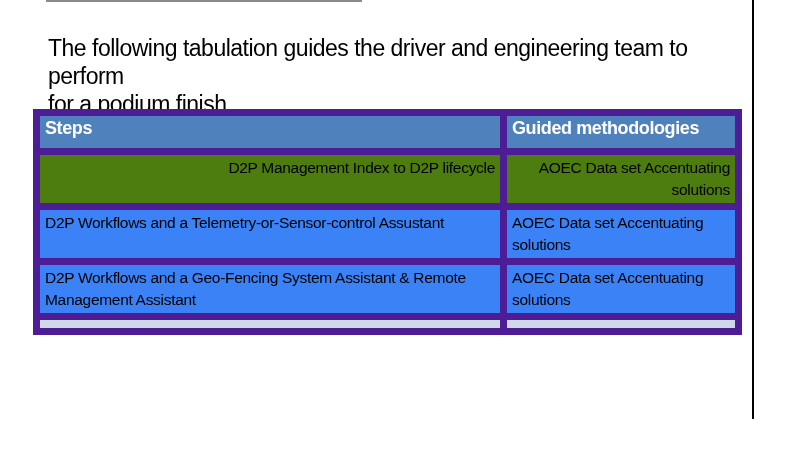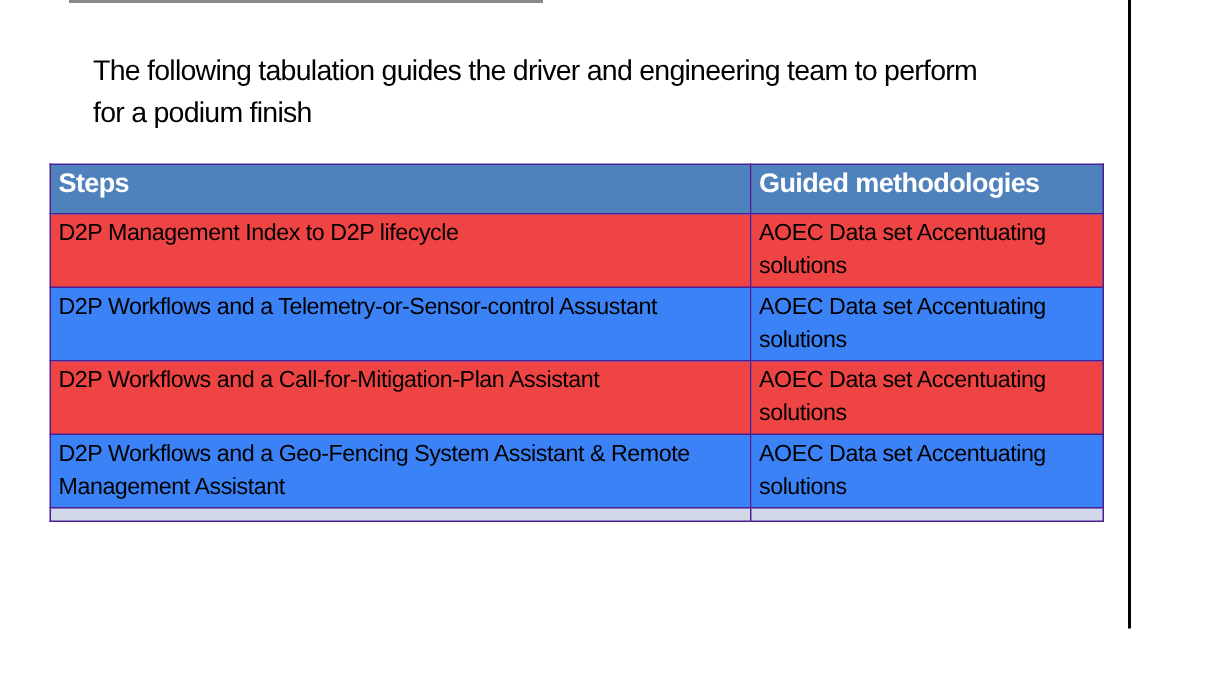--- a/index.html
+++ b/index.html
@@ -26,57 +26,57 @@
     .right-rule {
       position: absolute;
       left: 752px;
       top: 0;
       width: 2px;
       height: 419px;
       background: #000000;
     }
     .intro {
       position: absolute;
-      left: 62px;
+      left: 48px;
       top: 34px;
       width: 680px;
-      font-size: 19px;
+      font-size: 23px;
       line-height: 28px;
       letter-spacing: -0.5px;
     }
     table.guide-table {
       position: absolute;
       left: 33px;
       top: 109px;
       width: 702px;
       border-collapse: collapse;
       table-layout: fixed;
     }
     .guide-table th, .guide-table td {
-      border: 1px solid #4c1d95;
+      border: 7px solid #4c1d95;
       vertical-align: top;
       text-align: left;
       padding: 2px 5px;
     }
     .guide-table th {
       background: #4f81bd;
       color: #ffffff;
       font-weight: bold;
       font-size: 18px;
       height: 28px;
       padding-top: 2px;
       letter-spacing: -0.4px;
     }
     .guide-table td {
       font-size: 15.5px;
       line-height: 22px;
       height: 40px;
       letter-spacing: -0.3px;
     }
-    .guide-table tr.odd td { background: #ef4444; }
+    .guide-table tr.odd td { background: #4d7c0f; text-align: right; }
     .guide-table tr.even td { background: #3b82f6; }
     .guide-table tr.empty td { height: 8px; padding: 0; background: #d0d8e8; }
     col.c1 { width: 467px; }
     col.c2 { width: 235px; }
   </style>
 </head>
 <body>
 
 <div class="top-rule"></div>
 <div class="right-rule"></div>
@@ -99,24 +99,20 @@
   </thead>
   <tbody>
     <tr class="odd">
       <td>D2P Management Index to D2P  lifecycle</td>
       <td>AOEC Data set Accentuating solutions</td>
     </tr>
     <tr class="even">
       <td>D2P Workflows and a Telemetry-or-Sensor-control Assustant</td>
       <td>AOEC Data set Accentuating solutions</td>
     </tr>
-    <tr class="odd">
-      <td>D2P Workflows and a Call-for-Mitigation-Plan Assistant</td>
-      <td>AOEC Data set Accentuating solutions</td>
-    </tr>
     <tr class="even">
       <td>D2P Workflows and a Geo-Fencing System Assistant &amp; Remote Management Assistant</td>
       <td>AOEC Data set Accentuating solutions</td>
     </tr>
     <tr class="empty">
       <td></td>
       <td></td>
     </tr>
   </tbody>
 </table>

